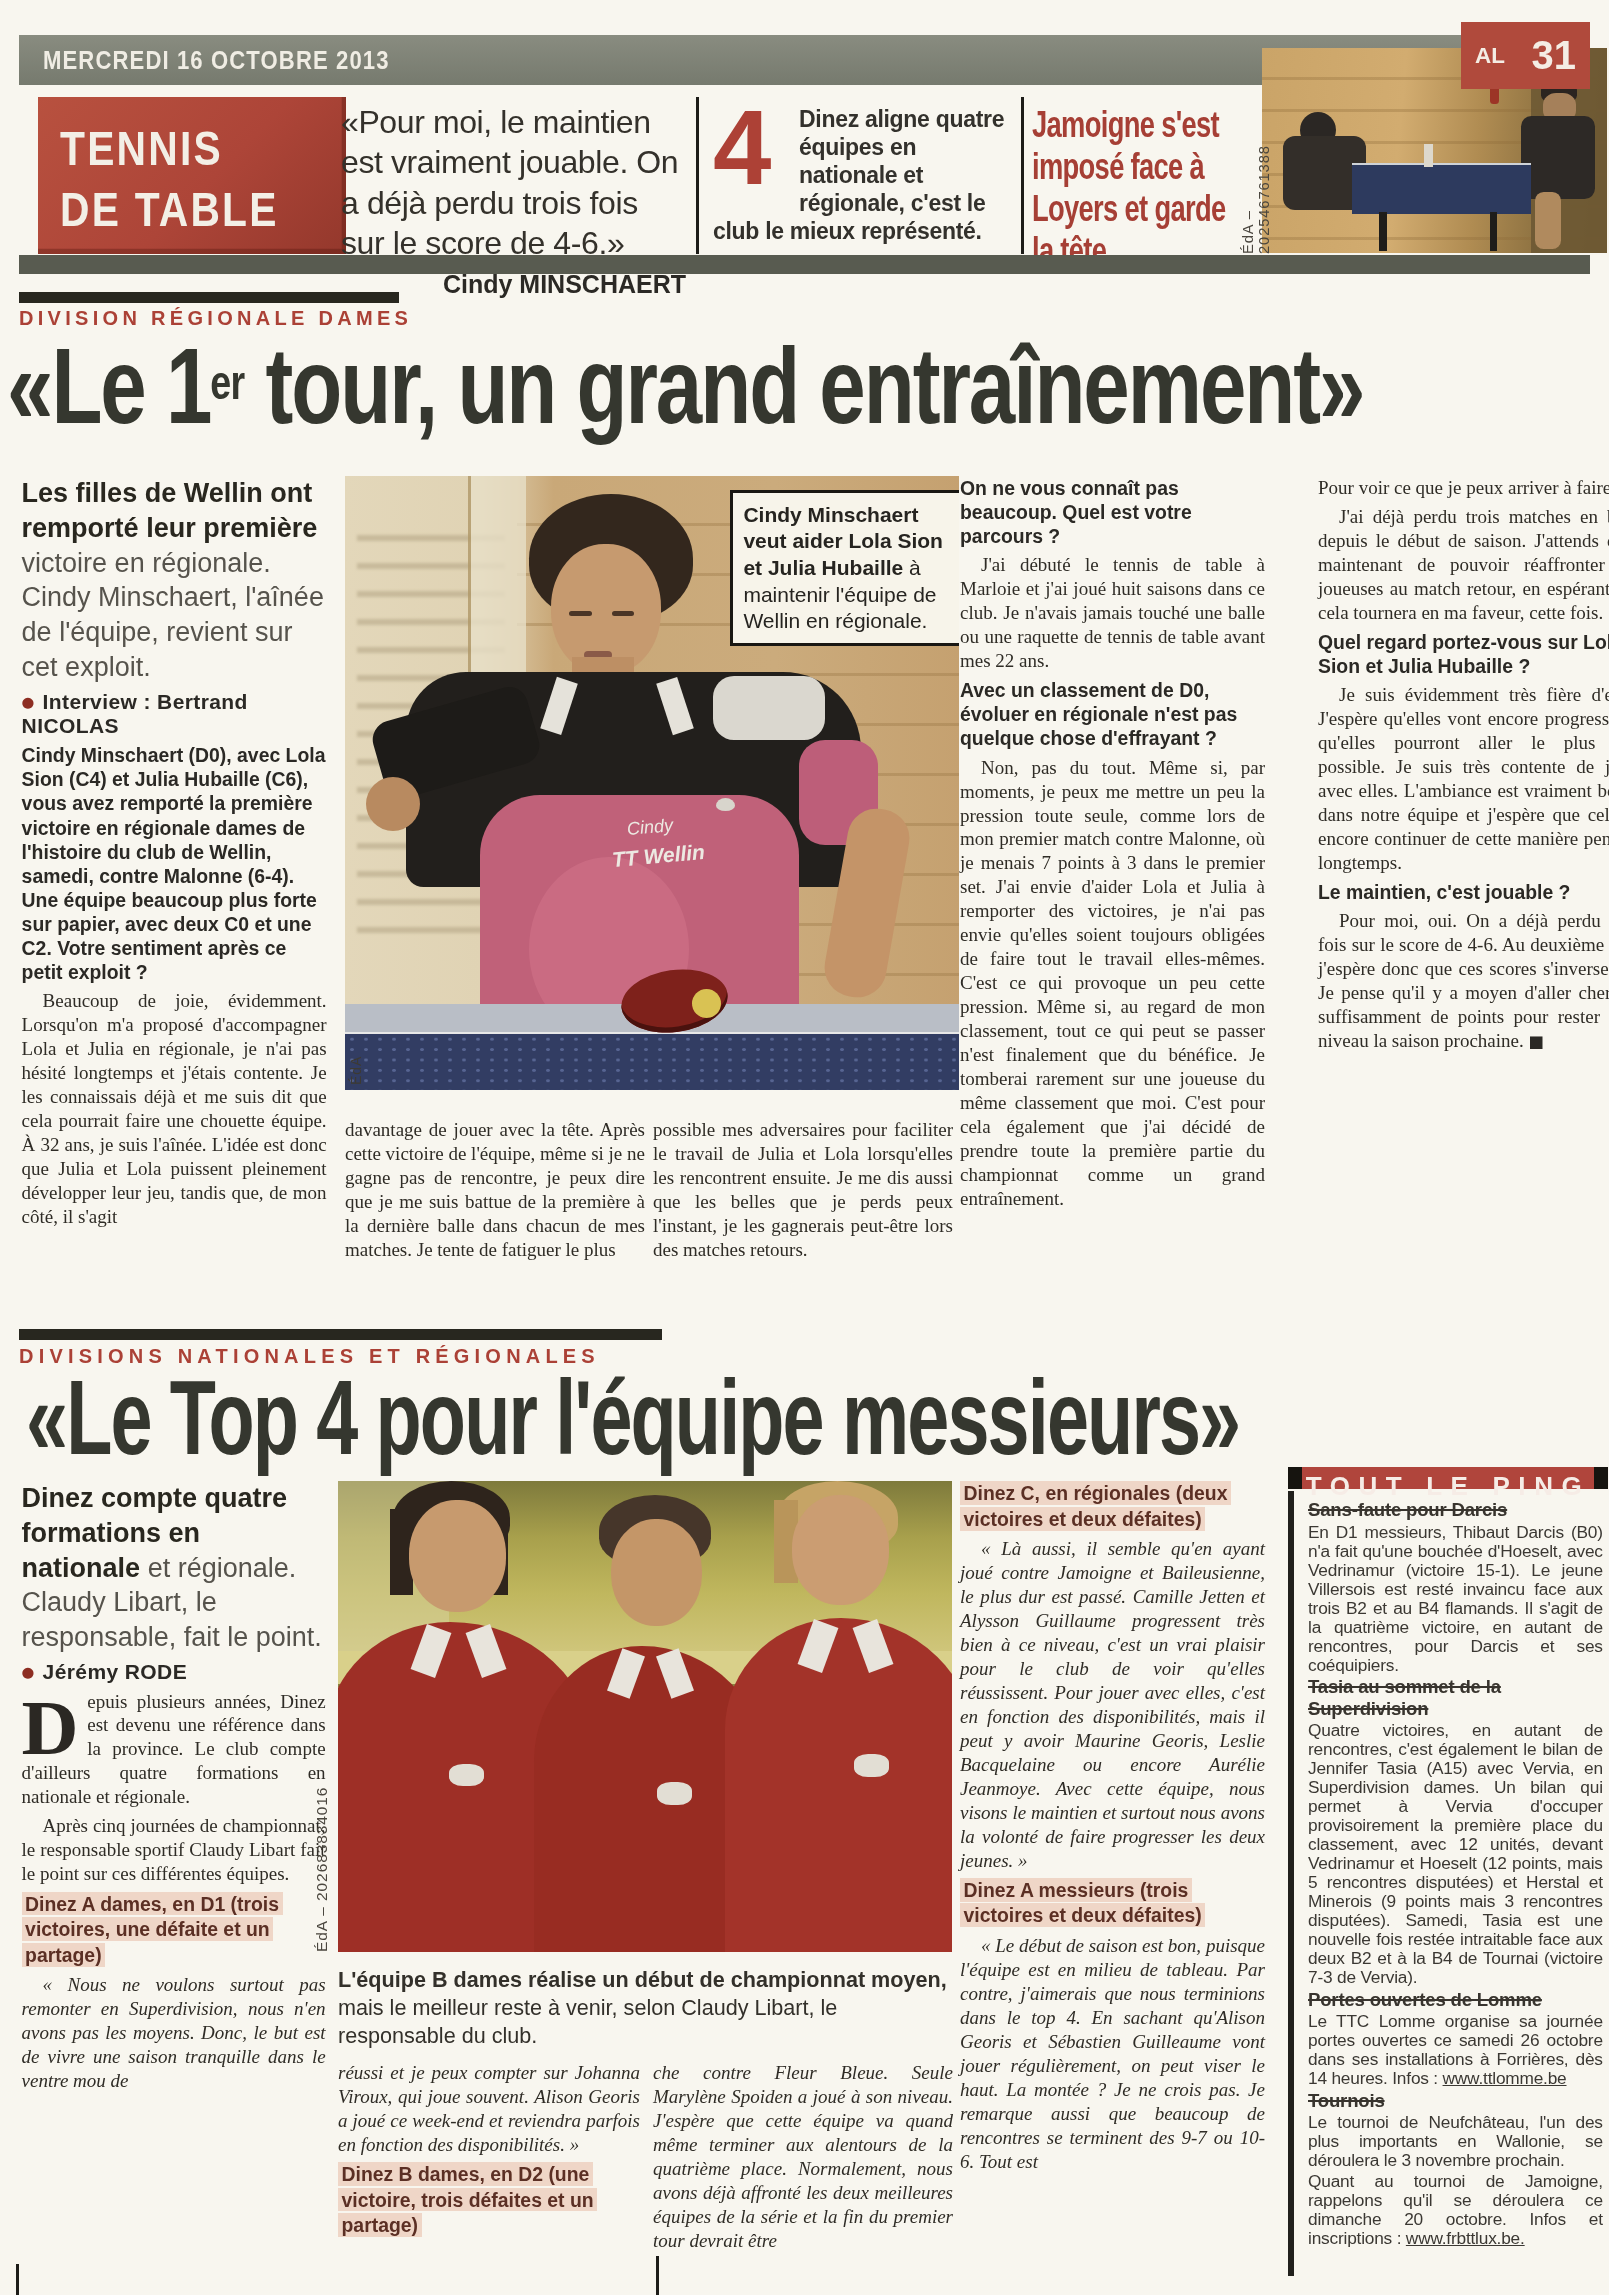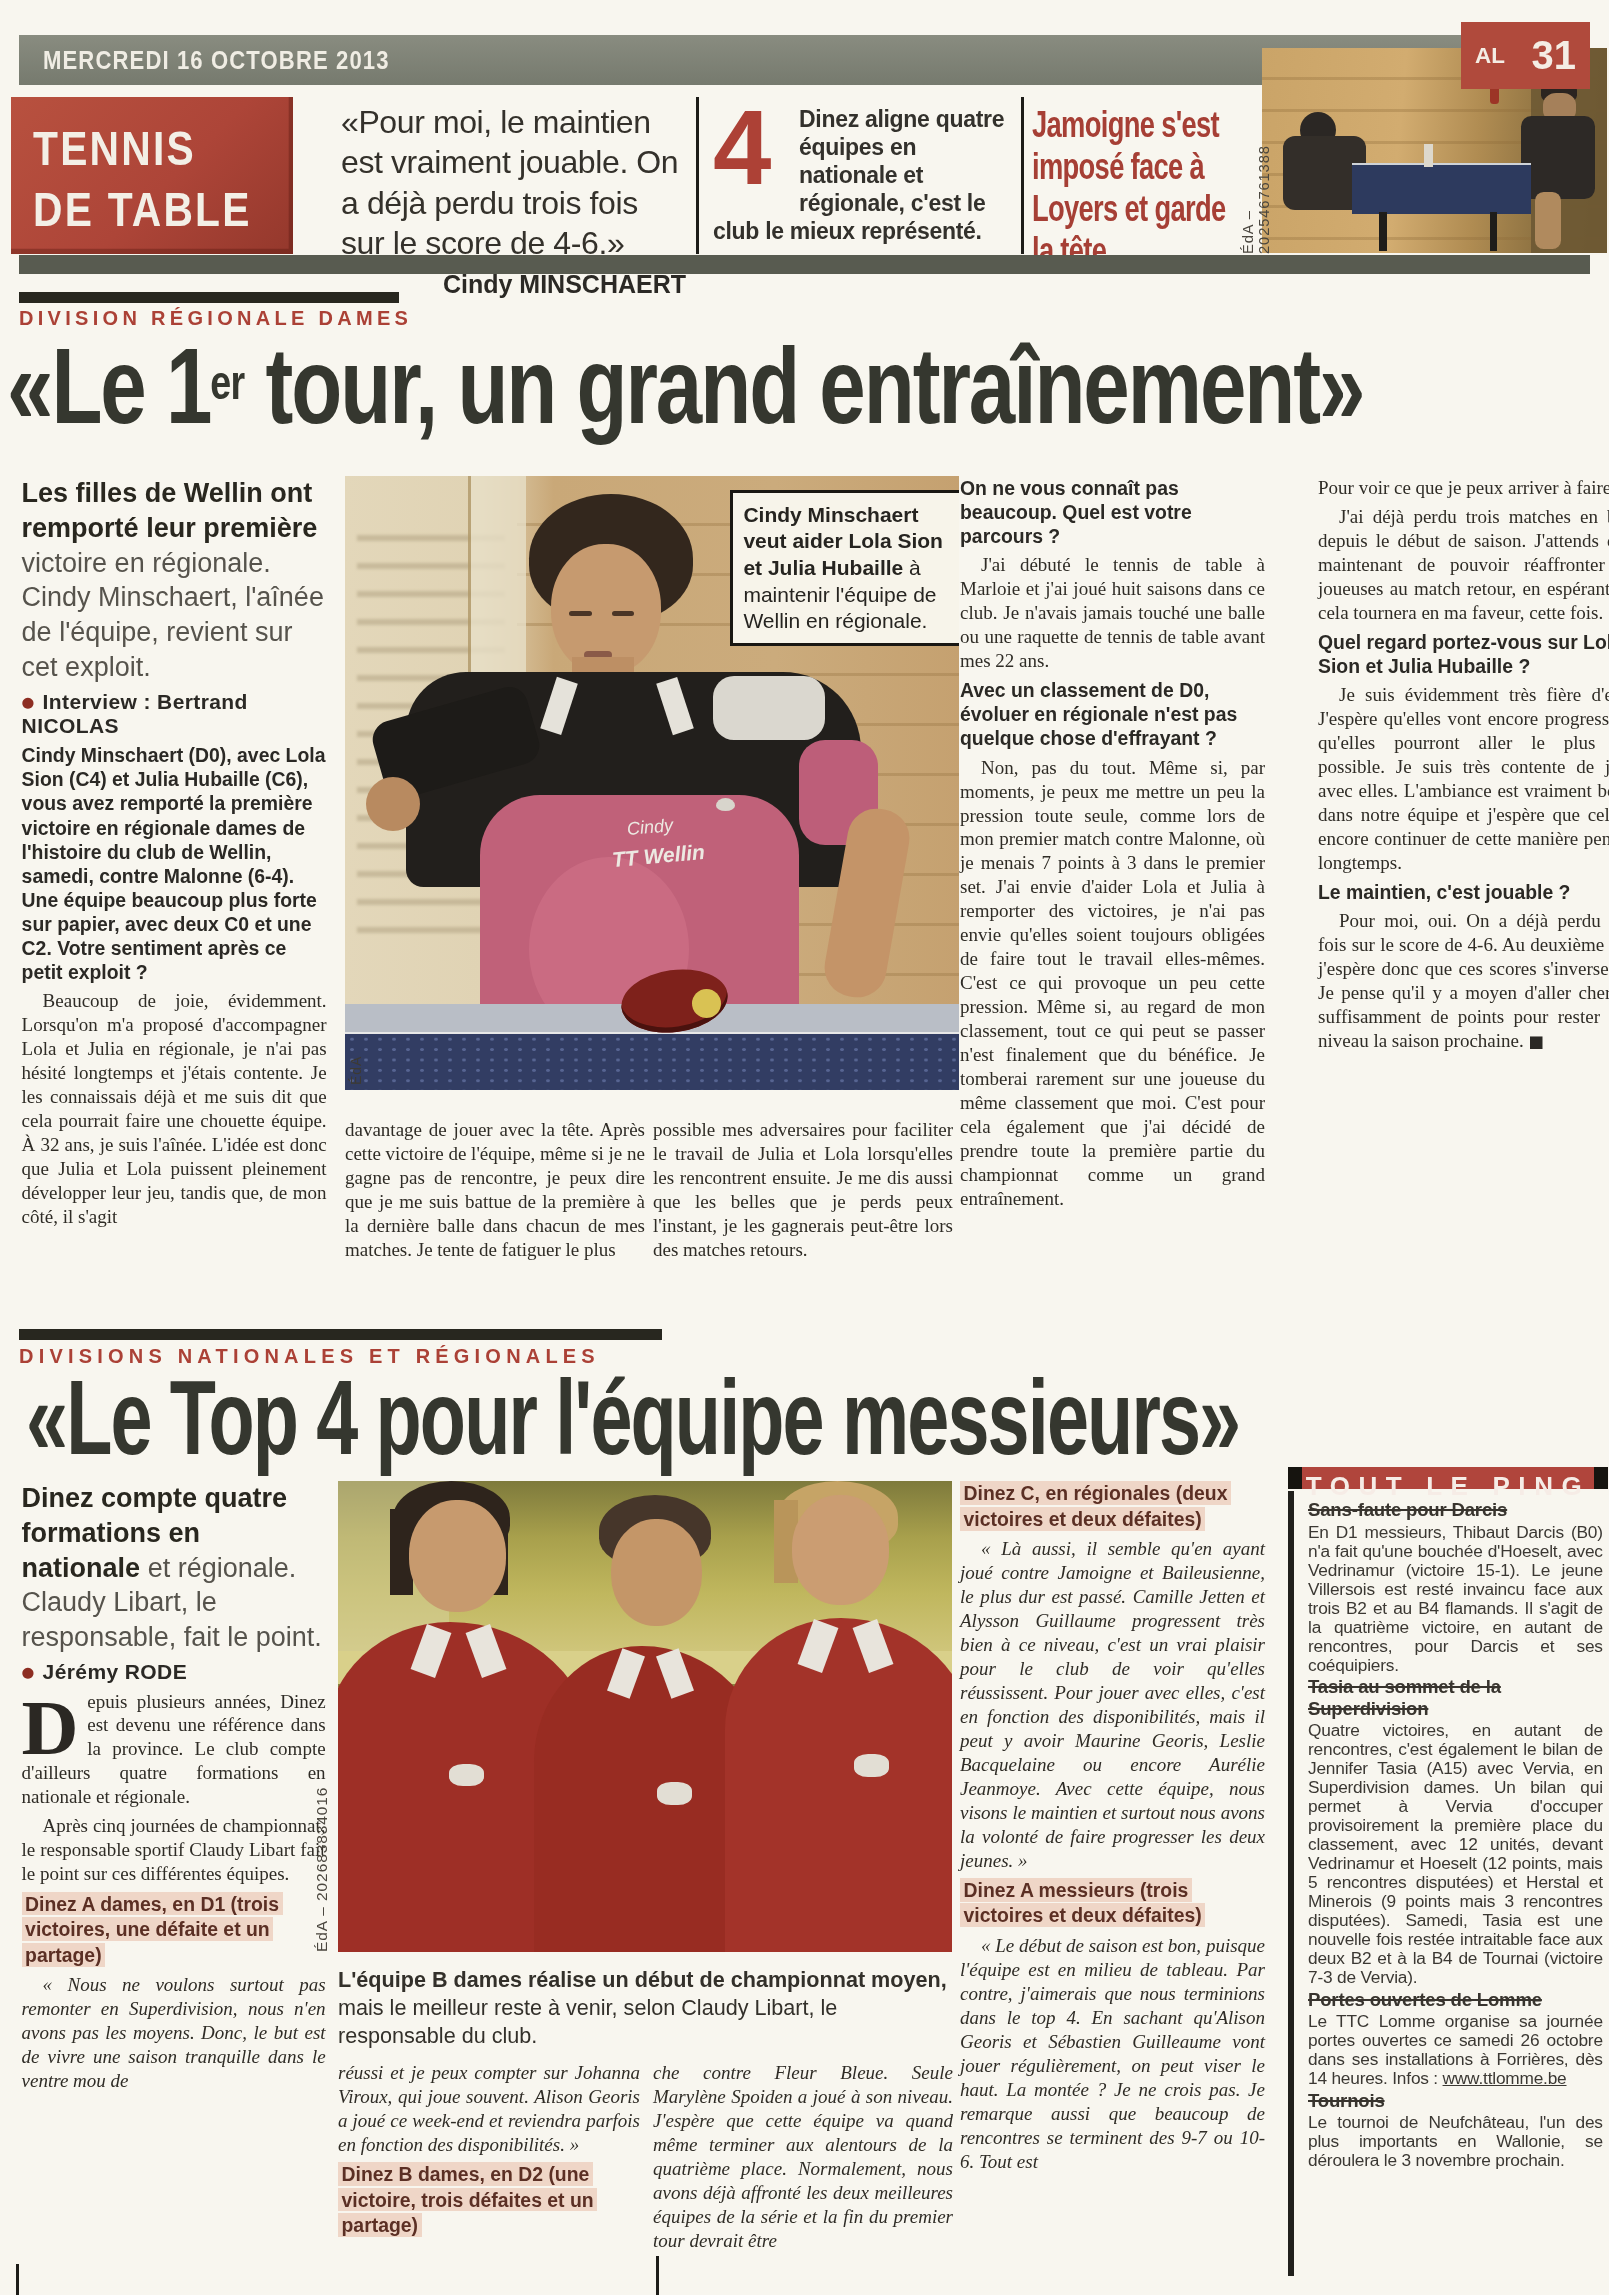--- a/index.html
+++ b/index.html
@@ -11,21 +11,21 @@
 
   
   .topbar{left:19px;top:35px;width:1571px;height:50px;background:linear-gradient(180deg,#898c80,#767a6e);}
   .date{display:inline-block;margin:10.4px 0 0 24px;font-size:26px;font-weight:700;letter-spacing:1.3px;
         color:#f0ede4;transform:scaleX(.85);transform-origin:0 50%;}
   .corner{left:1461px;top:22.4px;width:129px;height:67px;background:#b04a3c;z-index:6;
           display:flex;align-items:center;padding:0 14px;box-sizing:border-box;color:#f4ede4;}
   .corner .ed{font-size:22.4px;font-weight:700;}
   .corner .pn{margin-left:auto;font-size:40px;font-weight:700;}
 
-  .secbox{left:11px;top:97px;width:282px;height:157px;background:linear-gradient(135deg,#b8513f,#ad4538 55%,#94382c);
+  .secbox{left:38px;top:97px;width:308px;height:157px;background:linear-gradient(135deg,#b8513f,#ad4538 55%,#94382c);
           box-shadow:inset -4.3px -5.2px 0 rgba(80,20,12,.35);color:#f3efe6;padding:22.4px 0 0 22.4px;box-sizing:border-box;}
   .secbox div{font-size:48px;font-weight:700;letter-spacing:2.6px;line-height:1.26;
               transform:scaleX(.85);transform-origin:0 50%;white-space:nowrap;}
   .vline{width:2.6px;background:#1d1c18;}
   .pull{left:341px;top:102px;width:345px;}
   .pull p{margin:0;font-size:32px;line-height:1.26;letter-spacing:-0.4px;color:#34312b;}
   .pull .pq-author{margin-top:7px;text-align:right;font-size:25px;font-weight:800;color:#2b2925;}
   .stat{left:713px;top:100px;width:307px;}
   .stat-num{float:left;width:86px;height:102px;font-size:105px;line-height:.92;font-weight:700;color:#ad4136;}
   .stat-text{margin:5.2px 0 0;font-size:23px;font-weight:700;line-height:1.22;letter-spacing:-0.3px;color:#33312c;}
@@ -285,20 +285,21 @@
     </div>
     <div class="sb-body">
       <p class="sb-head" style="margin-top:0;">Sans-faute pour Darcis</p>
       <p>En D1 messieurs, Thibaut Darcis (B0) n'a fait qu'une bouchée d'Hoeselt, avec Vedrinamur (victoire 15-1). Le jeune Villersois est resté invaincu face aux trois B2 et au B4 flamands. Il s'agit de la quatrième victoire, en autant de rencontres, pour Darcis et ses coéquipiers.</p>
       <p class="sb-head">Tasia au sommet de la Superdivision</p>
       <p>Quatre victoires, en autant de rencontres, c'est également le bilan de Jennifer Tasia (A15) avec Vervia, en Superdivision dames. Un bilan qui permet à Vervia d'occuper provisoirement la première place du classement, avec 12 unités, devant Vedrinamur et Hoeselt (12 points, mais 5 rencontres disputées) et Herstal et Minerois (9 points mais 3 rencontres disputées). Samedi, Tasia est une nouvelle fois restée intraitable face aux deux B2 et à la B4 de Tournai (victoire 7-3 de Vervia).</p>
       <p class="sb-head">Portes ouvertes de Lomme</p>
       <p><span>Le TTC Lomme organise sa journée portes ouvertes ce samedi 26 octobre dans ses installations à Forrières, dès 14 heures. Infos : </span><span class="u">www.ttlomme.be</span></p>
       <p class="sb-head">Tournois</p>
       <p>Le tournoi de Neufchâteau, l'un des plus importants en Wallonie, se déroulera le 3 novembre prochain.</p>
+      <p><span>Quant au tournoi de Jamoigne, rappelons qu'il se déroulera ce dimanche 20 octobre. Infos et inscriptions : </span><span class="u">www.frbttlux.be.</span></p>
     </div>
   </div>
 
   <div class="abs rulefrag" style="left:15.5px;top:2264px;width:3.5px;height:31px;"></div>
   <div class="abs rulefrag" style="left:656px;top:2256px;width:2.6px;height:40px;"></div>
 
 </div>
 
 
 </body></html>

